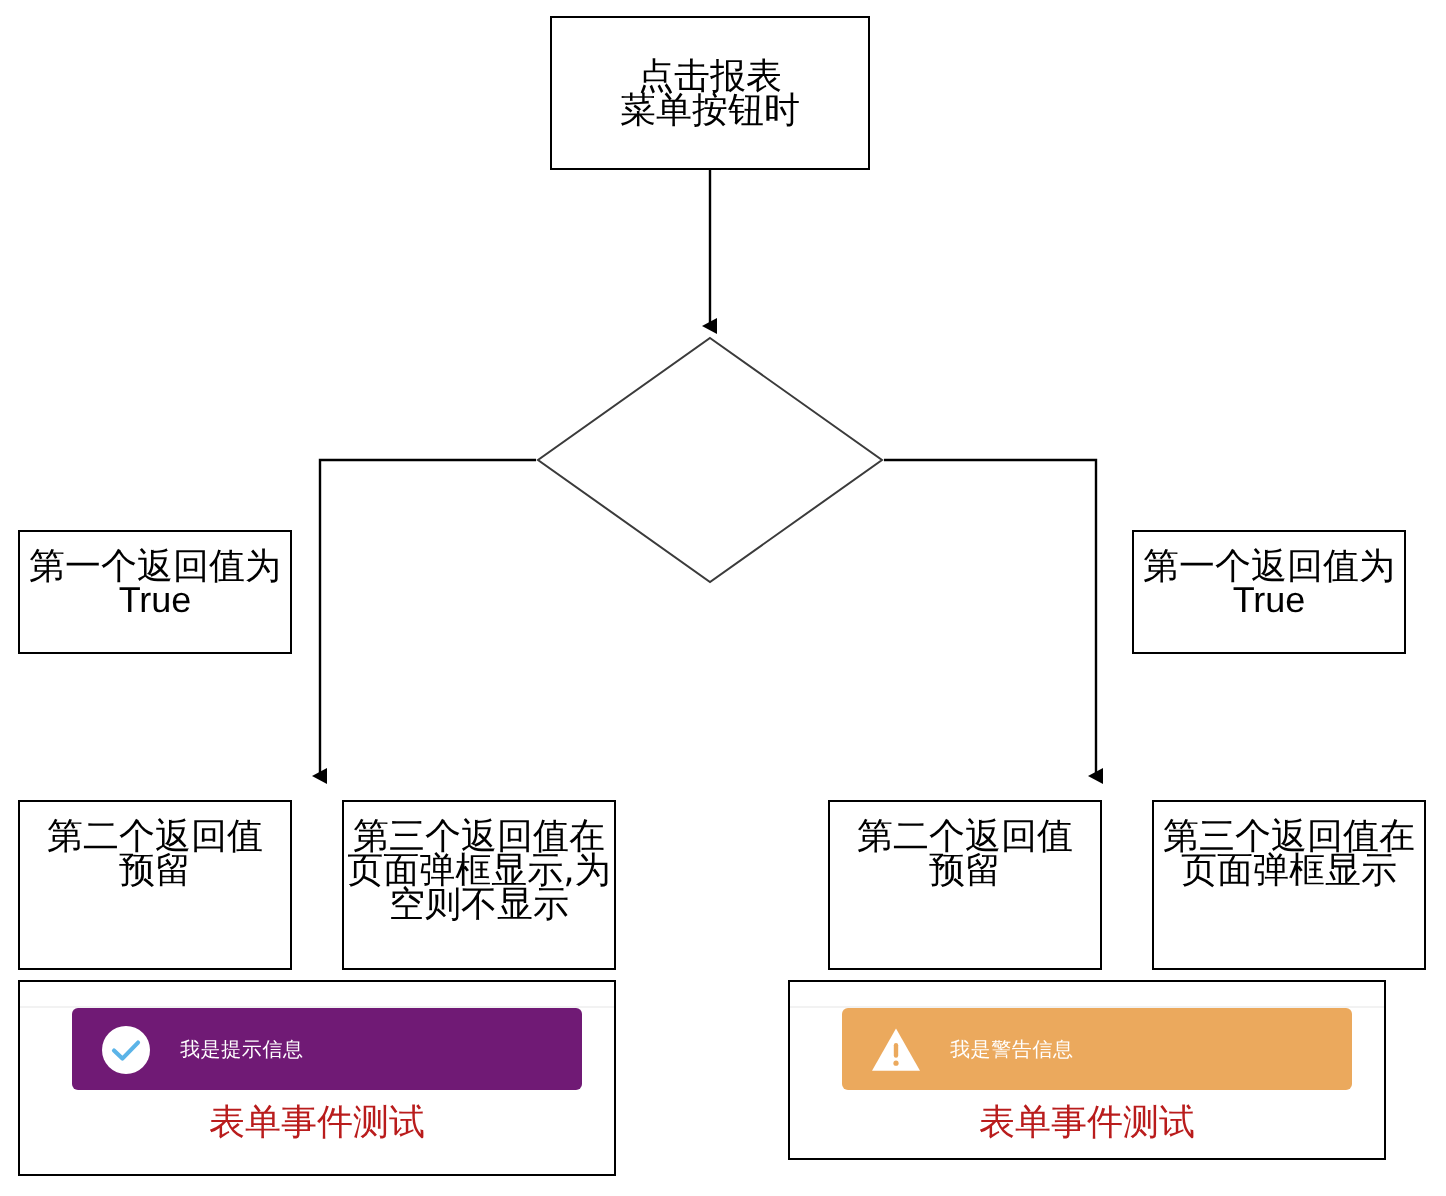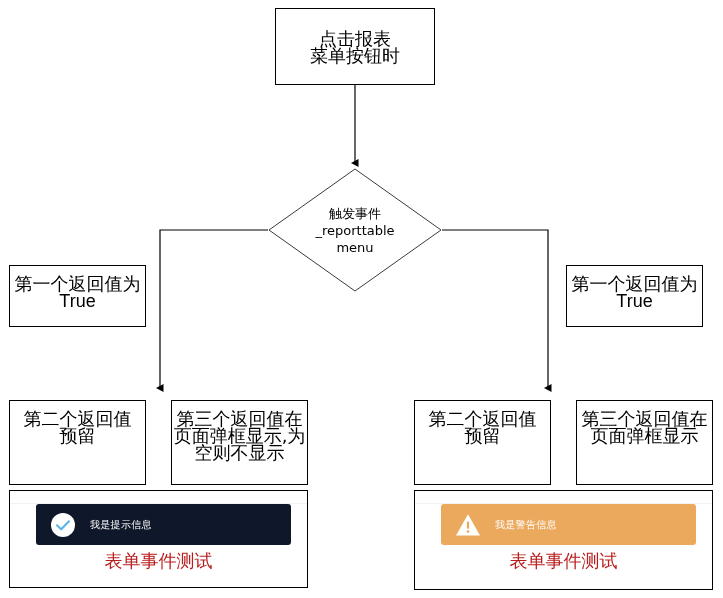--- a/index.html
+++ b/index.html
@@ -144,23 +144,20 @@
 
   <div class="node" style="left:275px; top:8px; width:160px; height:77px;">
     <span>点击报表
 菜单按钮时</span>
   </div>
 
   <div class="diamond" style="left:268px; top:168px; width:174px; height:124px;">
     <svg width="174" height="124" viewBox="0 0 174 124" xmlns="http://www.w3.org/2000/svg">
       <polygon points="87,1 173,62 87,123 1,62" fill="#ffffff" stroke="#3b3b3b" stroke-width="1"></polygon>
     </svg>
-    <span class="dlabel">触发事件
-_reporttable
-menu</span>
   </div>
 
   <div class="node align-top" style="left:9px; top:265px; width:137px; height:62px;">
     <span><span>第一个返回值为</span><br><span class="latin">True</span></span>
   </div>
 
   <div class="node align-top" style="left:566px; top:265px; width:137px; height:62px;">
     <span><span>第一个返回值为</span><br><span class="latin">True</span></span>
   </div>
 
@@ -181,32 +178,32 @@
   </div>
 
   <div class="node align-top" style="left:576px; top:400px; width:137px; height:85px;">
     <span>第三个返回值在
 页面弹框显示</span>
   </div>
 
   <div class="shot" style="left:9px; top:490px; width:299px; height:98px;">
     <div class="shot-inner">
       <div class="shot-divider"></div>
-      <div class="toast" style="background:#0f172a;">
+      <div class="toast" style="background:#701a75;">
         <svg class="toast-icon" viewBox="0 0 26 26" xmlns="http://www.w3.org/2000/svg">
           <circle cx="13" cy="13" r="12" fill="#ffffff"></circle>
           <path d="M7 13.3 L11.2 17.3 L19 9.3" fill="none" stroke="#5bb4e8" stroke-width="2.1" stroke-linecap="round" stroke-linejoin="round"></path>
         </svg>
         <span class="toast-text">我是提示信息</span>
       </div>
       <div class="shot-title">表单事件测试</div>
     </div>
   </div>
 
-  <div class="shot" style="left:414px; top:490px; width:299px; height:100px;">
+  <div class="shot" style="left:394px; top:490px; width:299px; height:90px;">
     <div class="shot-inner">
       <div class="shot-divider"></div>
       <div class="toast" style="background:#eba95d;">
         <svg class="toast-icon" viewBox="0 0 26 26" xmlns="http://www.w3.org/2000/svg">
           <path d="M13 2.2 L25 23.4 L1 23.4 Z" fill="#ffffff"></path>
           <rect x="11.9" y="9.5" width="2.2" height="7.4" rx="1.1" fill="#eba95d"></rect>
           <circle cx="13" cy="19.6" r="1.3" fill="#eba95d"></circle>
         </svg>
         <span class="toast-text">我是警告信息</span>
       </div>

